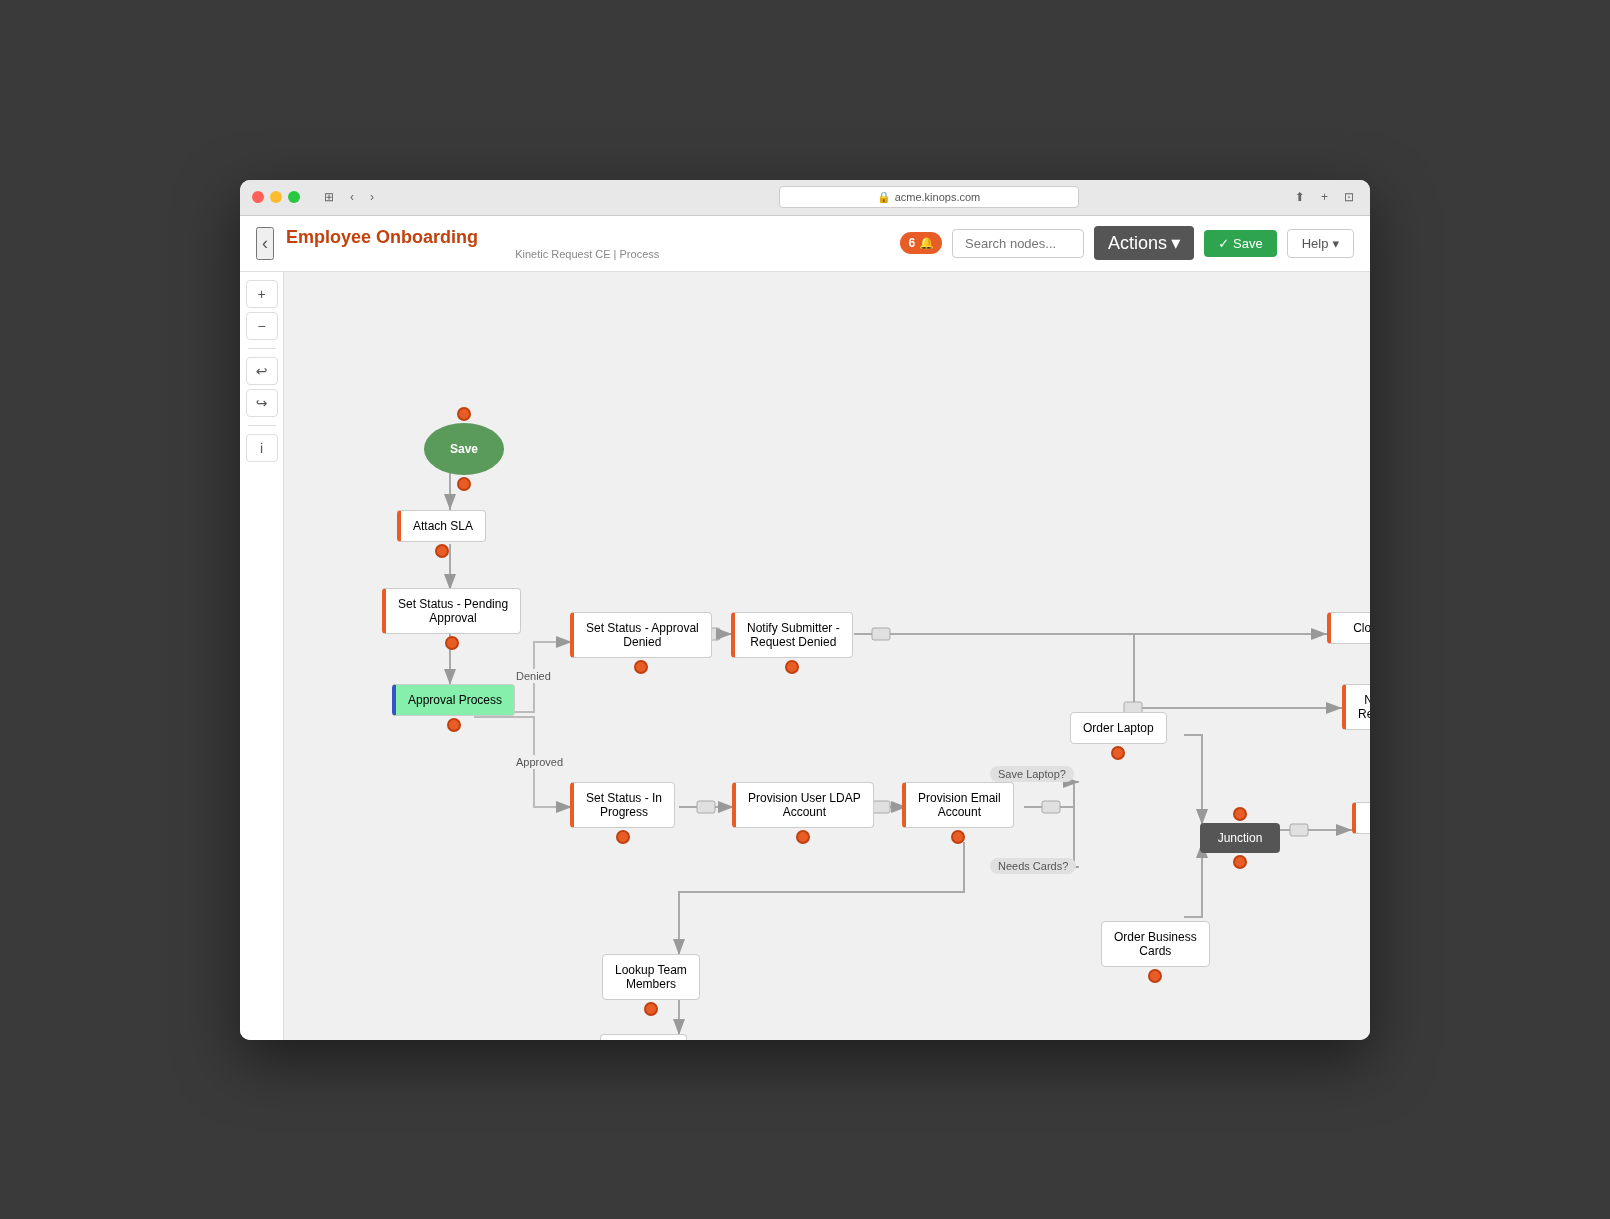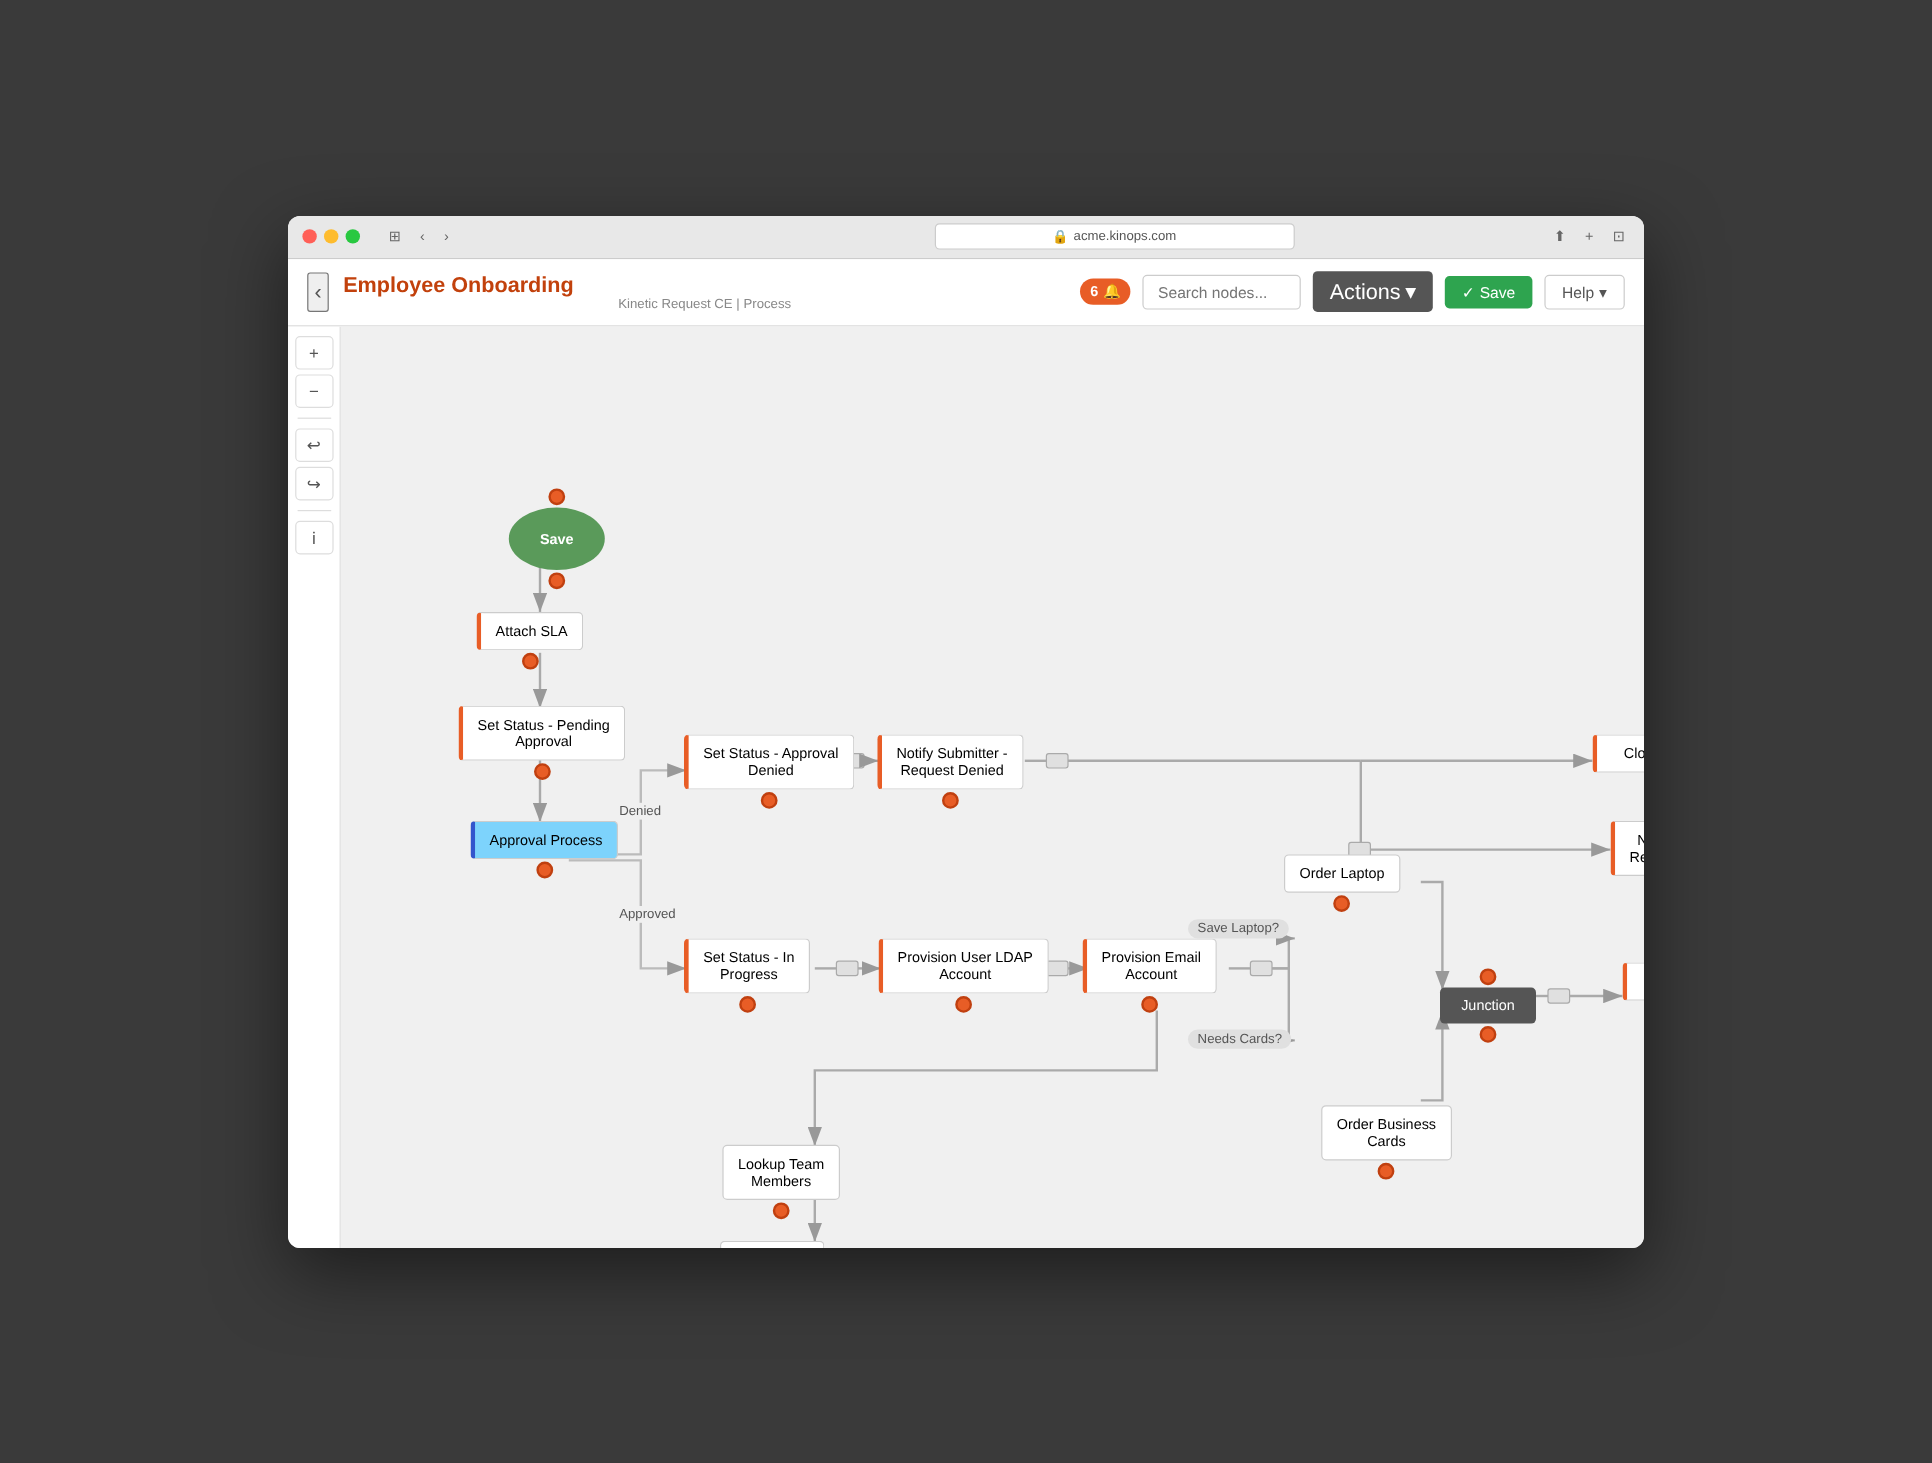--- a/index.html
+++ b/index.html
@@ -438,21 +438,21 @@
         <div class="node-box orange-border">Attach SLA</div>
         <div class="node-connector node-connector-bottom"></div>
       </div>
 
       <div class="node" style="left:98px; top:316px;">
         <div class="node-box orange-border" style="min-width:100px;">Set Status - Pending<br>Approval</div>
         <div class="node-connector node-connector-bottom"></div>
       </div>
 
       <div class="node" style="left:108px; top:412px;">
-        <div class="node-box orange-border" style="background:#7dd3fc; border-left-color:#3355cc;">Approval Process</div>
+        <div class="node-box orange-border" style="background:#86efac; border-left-color:#3355cc;">Approval Process</div>
         <div class="node-connector node-connector-bottom"></div>
       </div>
 
       <div class="edge-label" style="left:228px; top:397px;">Denied</div>
       <div class="edge-label" style="left:228px; top:483px;">Approved</div>
 
       <div class="node" style="left:286px; top:340px;">
         <div class="node-box orange-border">Set Status - Approval<br>Denied</div>
         <div class="node-connector node-connector-bottom"></div>
       </div>

